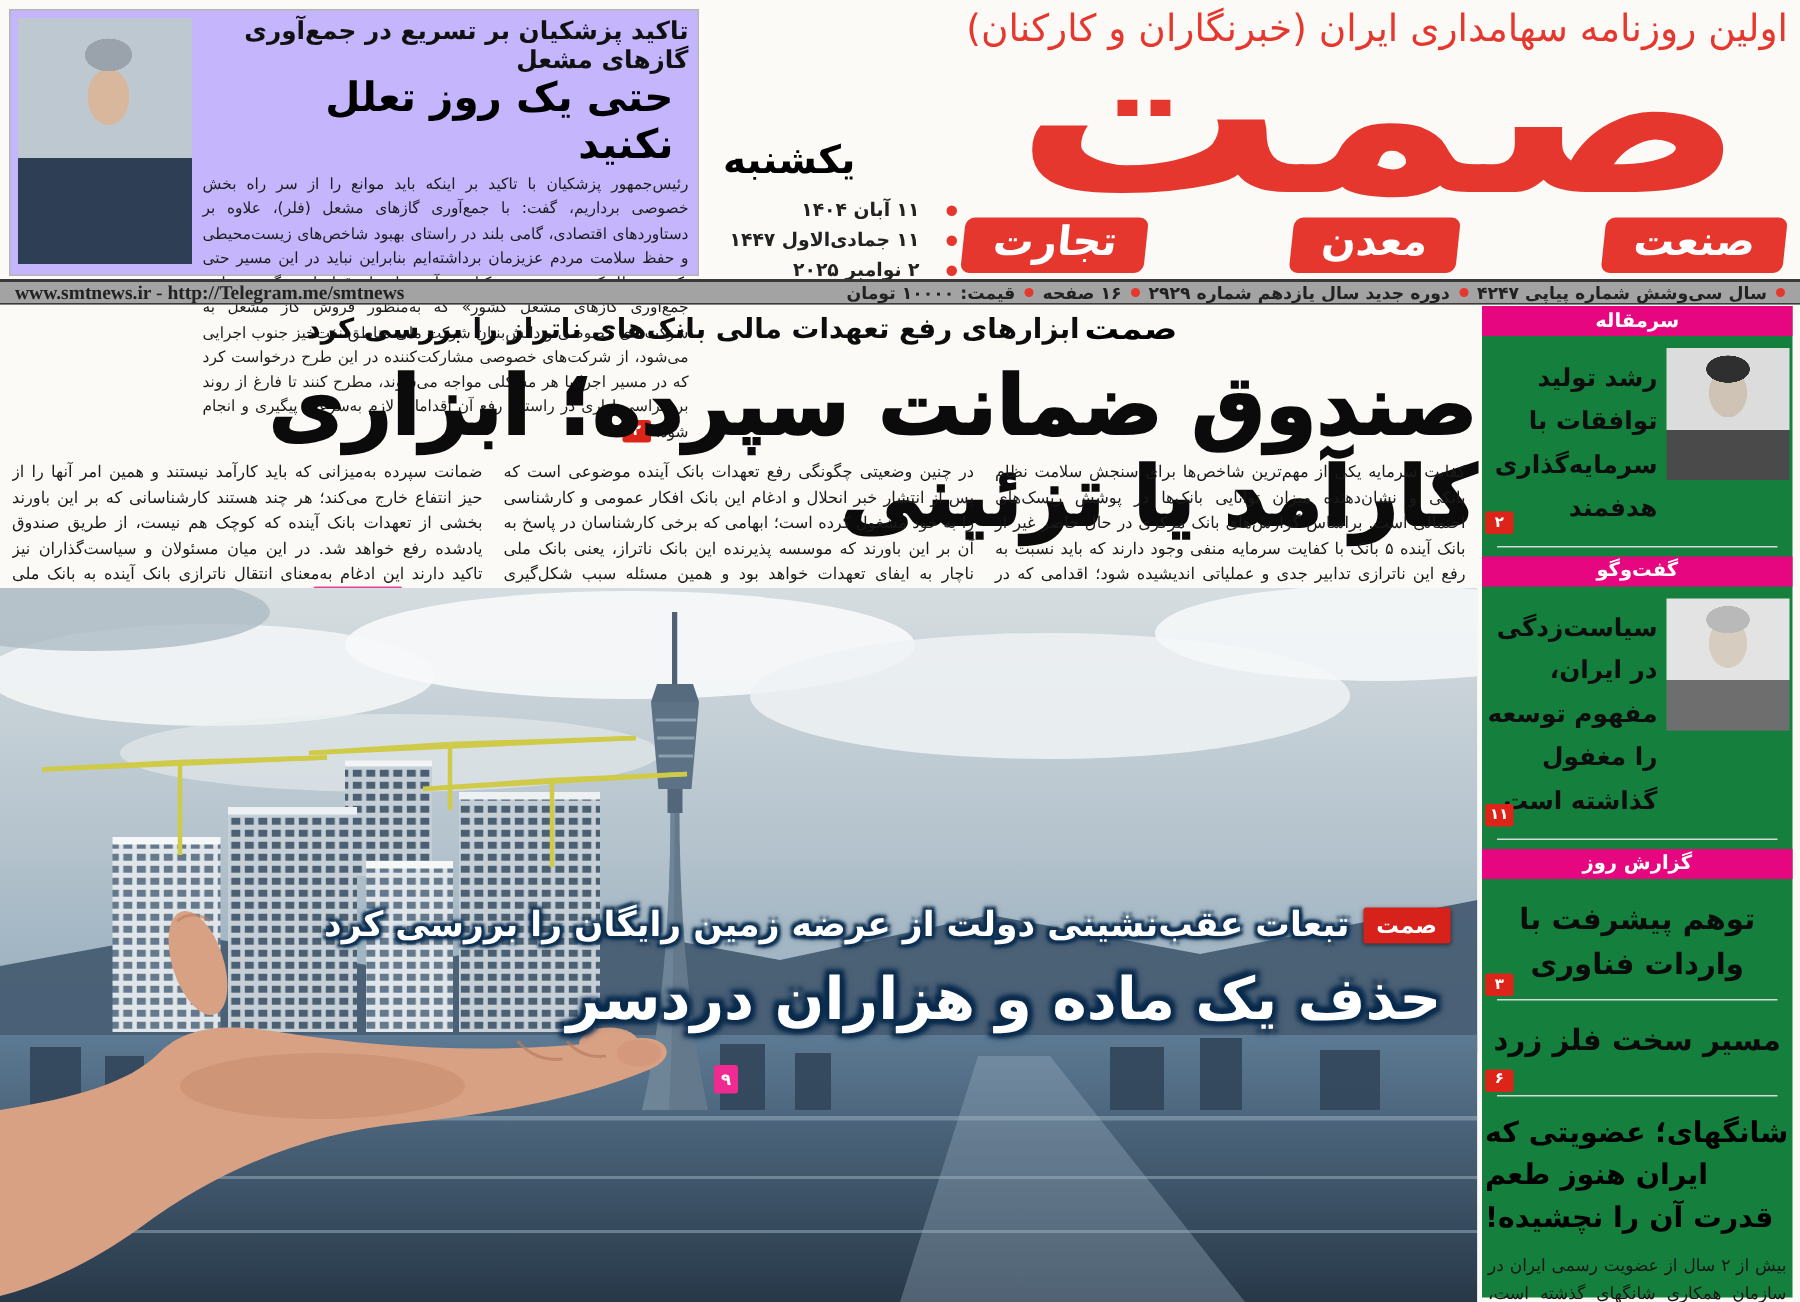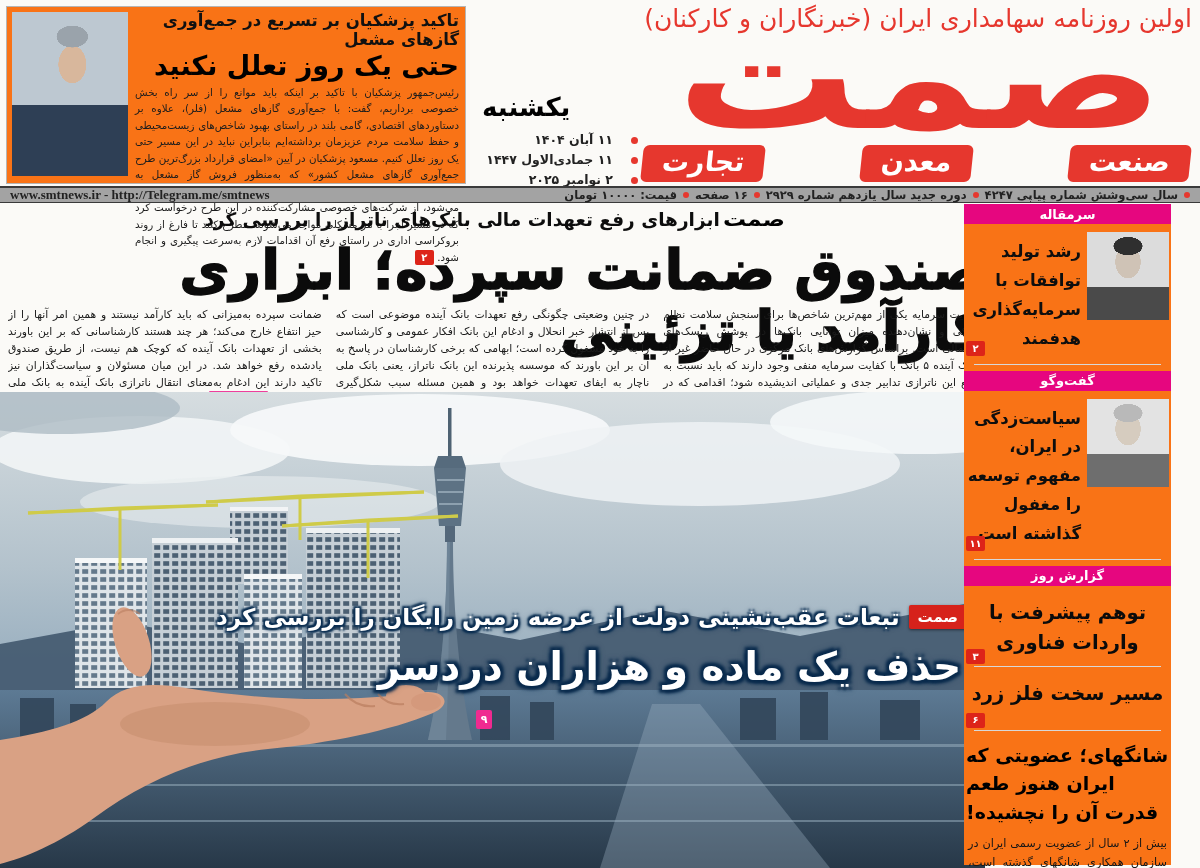--- a/index.html
+++ b/index.html
@@ -12,29 +12,29 @@
   .logo{position:absolute;top:34px;right:6px;width:556px;height:148px;}
   .logo-word{position:absolute;top:-38px;right:-4px;width:100%;text-align:center;font-size:148px;font-weight:bold;color:#e6372e;transform:scaleX(1.22);transform-origin:center;letter-spacing:-6px;line-height:1.1;}
   .logo-chips{position:absolute;bottom:0;left:4px;right:4px;display:flex;direction:rtl;justify-content:space-between;}
   .logo-chip{background:#e6372e;color:#fff;font-weight:bold;font-size:27px;padding:1px 20px 5px;border-radius:6px;transform:skewX(-6deg);}
 
   .datebox{position:absolute;top:92px;left:468px;width:170px;direction:rtl;text-align:right;}
   .weekday{font-size:26px;font-weight:bold;color:#000000;margin-bottom:8px;padding-left:14px;text-align:left;}
   .dline{display:flex;direction:rtl;justify-content:flex-start;align-items:center;gap:18px;font-size:12.5px;font-weight:bold;color:#222;line-height:1.6;}
   .dot{width:7px;height:7px;border-radius:50%;background:#e6372e;flex:0 0 auto;}
 
-  .leadbox{position:absolute;top:6px;left:6px;width:458px;height:176px;border:1px solid #b5b5b5;background:#f97316;}
+  .leadbox{position:absolute;top:6px;left:6px;width:458px;height:176px;border:1px solid #b5b5b5;background:#c4b5fd;}
   .leadphoto{position:absolute;top:5px;left:5px;width:116px;height:164px;
      background:
        radial-gradient(ellipse 26px 18px at 52% 15%, #9aa3ab 60%, rgba(0,0,0,0) 61%),
        radial-gradient(ellipse 23px 31px at 52% 32%, #d8b79c 60%, rgba(0,0,0,0) 61%),
        linear-gradient(180deg,#bdc8d1 57%,#2e3f55 57%);}
   .leadtext{position:absolute;left:128px;right:6px;top:2px;bottom:2px;direction:rtl;}
   .lead-kicker{font-size:16.5px;font-weight:bold;color:#111;margin:2px 0 0;}
-  .lead-headline{font-size:27px;font-weight:bold;color:#000;margin:1px 0 3px;}
+  .lead-headline{font-size:27px;font-weight:bold;color:#000;margin:1px 10px 3px;}
   .lead-body{font-size:10.3px;line-height:1.6;color:#1c1c1c;text-align:justify;}
   .pbadge{display:inline-flex;align-items:center;justify-content:center;min-width:15px;height:15px;background:#dd2419;color:#fff;font-size:10px;font-weight:bold;border-radius:2px;padding:0 2px;vertical-align:middle;}
 
   
   .infobar{position:absolute;top:186px;left:0;right:0;height:17px;border-top:2px solid #3a3a3a;border-bottom:1px solid #3a3a3a;display:flex;justify-content:space-between;align-items:center;padding:0 10px;box-sizing:border-box;background:#a3a3a3;}
   .urls{font-family:"Liberation Serif",serif;font-size:13px;font-weight:bold;color:#222;}
   .issue{display:flex;direction:rtl;align-items:center;gap:6px;font-size:11.5px;font-weight:bold;color:#222;}
   .issue .dot{width:6px;height:6px;}
 
   
@@ -50,21 +50,21 @@
   
   .photo{position:absolute;top:188px;left:0;width:985px;height:476px;overflow:hidden;}
   .photo svg{display:block;}
   .ov-kicker{position:absolute;top:212px;right:18px;display:flex;direction:rtl;align-items:center;gap:9px;}
   .ov-chip{background:#d6221b;color:#fff;font-size:15px;font-weight:bold;padding:3px 9px;border-radius:2px;box-shadow:0 1px 3px rgba(0,0,0,.5);}
   .ov-kicker-text{font-size:23px;font-weight:bold;color:#fff;text-shadow:0 0 6px #0c2f52,2px 2px 2px #0c2f52,-2px 2px 2px #0c2f52,2px -2px 2px #0c2f52,-2px -2px 2px #0c2f52;}
   .ov-headline{position:absolute;top:252px;right:24px;font-size:39px;font-weight:bold;color:#fff;direction:rtl;white-space:nowrap;text-shadow:0 0 8px #0a2b4d,3px 3px 3px #0a2b4d,-3px 3px 3px #0a2b4d,3px -3px 3px #0a2b4d,-3px -3px 3px #0a2b4d;}
   .ov-badge{position:absolute;top:318px;left:476px;background:#ef2a90;color:#fff;font-size:11px;font-weight:bold;width:16px;height:19px;display:flex;align-items:center;justify-content:center;border-radius:2px;}
 
   
-  .sidebar{position:absolute;top:204px;left:964px;width:207px;bottom:3px;background:#f97316;}
+  .sidebar{position:absolute;top:204px;left:988px;width:207px;bottom:3px;background:#15803d;}
   .secbar{height:20px;background:#e6067f;color:#fff;font-size:13px;font-weight:bold;display:flex;align-items:center;justify-content:center;direction:rtl;margin-bottom:6px;}
   .sart{position:relative;display:flex;direction:rtl;gap:6px;padding:2px 2px 4px;min-height:92px;}
   .avatar{flex:0 0 82px;height:88px;}
   .av1{background:
       radial-gradient(ellipse 24px 15px at 50% 16%, #2f2f2f 60%, rgba(0,0,0,0) 61%),
       radial-gradient(ellipse 21px 27px at 50% 34%, #cfc3b6 60%, rgba(0,0,0,0) 61%),
       linear-gradient(180deg,#dcdcdc 62%,#4a4a4a 62%);}
   .av2{background:
       radial-gradient(ellipse 24px 15px at 50% 16%, #b9b9b9 60%, rgba(0,0,0,0) 61%),
       radial-gradient(ellipse 21px 27px at 50% 34%, #d6ccbf 60%, rgba(0,0,0,0) 61%),

